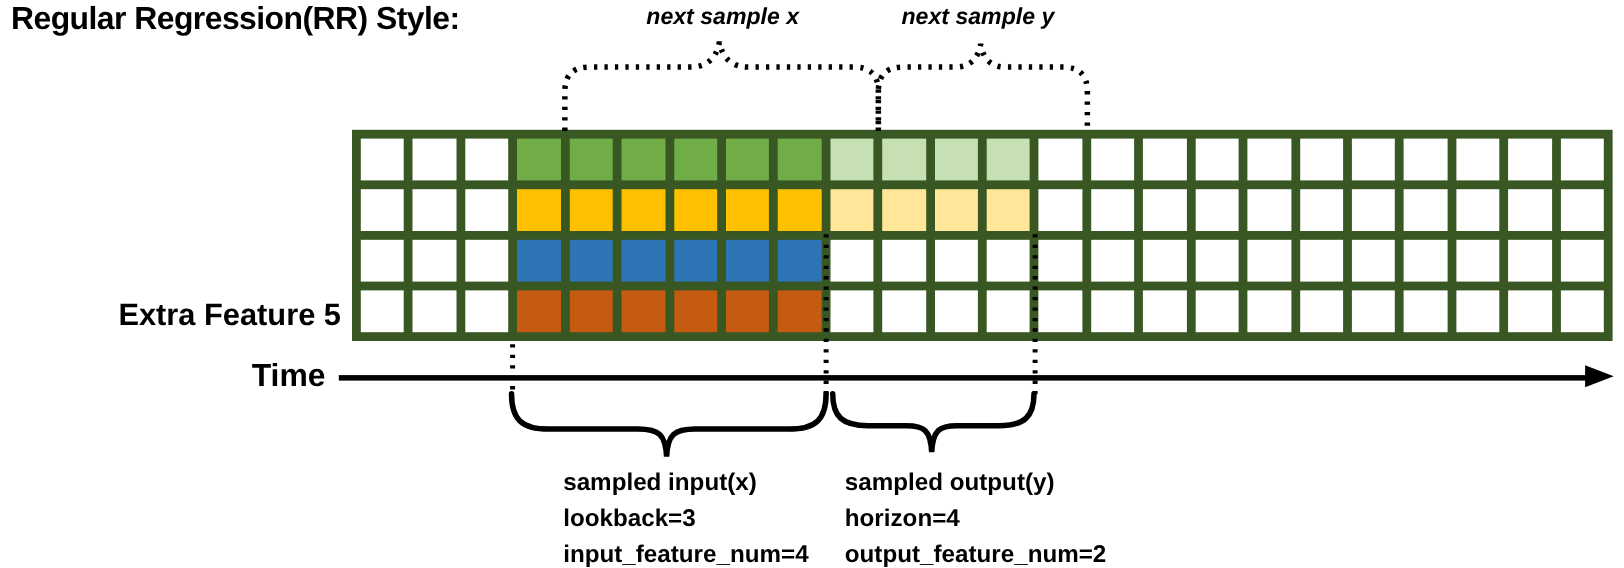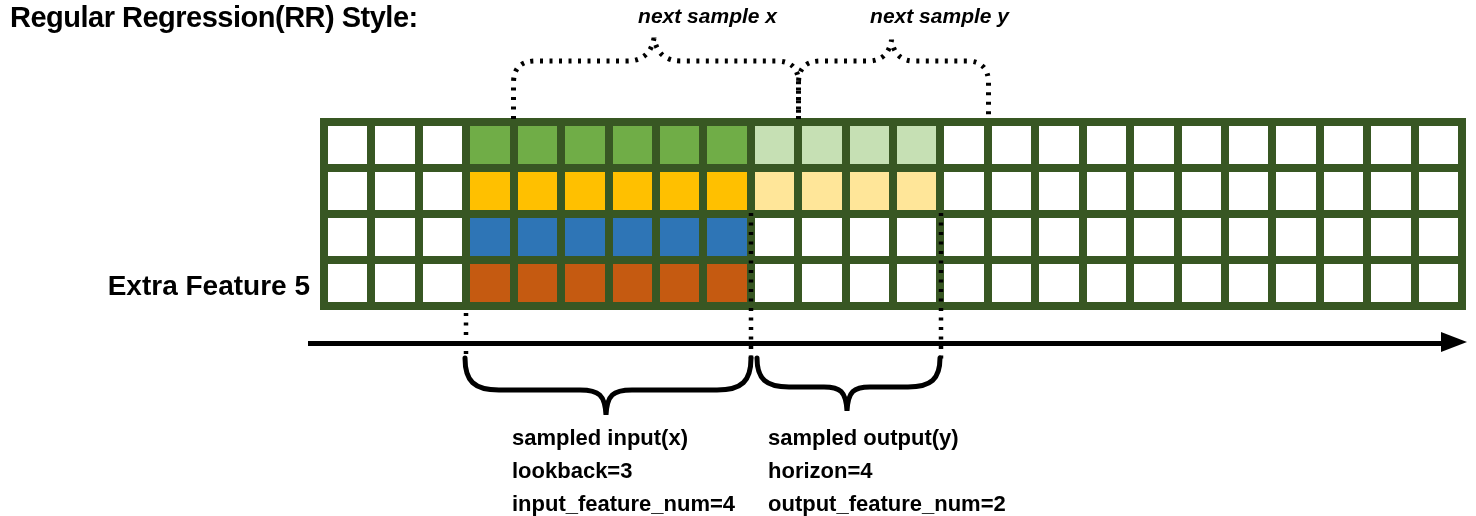--- a/index.html
+++ b/index.html
@@ -5,21 +5,21 @@
   html,body{margin:0;padding:0;background:#ffffff;}
   .canvas{
     position:relative;width:1476px;height:516px;background:#ffffff;
     font-family:"Liberation Sans",sans-serif;color:#000;overflow:hidden;
   }
   .title{
     position:absolute;left:10px;top:1px;font-size:29px;font-weight:700;
     letter-spacing:-0.5px;white-space:nowrap;
   }
   .note{
-    position:absolute;top:4px;width:240px;text-align:right;
+    position:absolute;top:4px;width:240px;text-align:center;
     font-size:21px;font-style:italic;font-weight:700;white-space:nowrap;
   }
   .note-x{left:537px;}
   .note-y{left:769px;}
   .row-label{
     position:absolute;left:0;width:310px;height:48px;display:flex;
     align-items:center;justify-content:flex-end;font-size:28px;font-weight:700;
     white-space:nowrap;
   }
   .grid{
@@ -152,20 +152,21 @@
       <div class="cell" style="background: rgb(255, 255, 255);"></div>
       <div class="cell" style="background: rgb(255, 255, 255);"></div>
       <div class="cell" style="background: rgb(255, 255, 255);"></div>
       <div class="cell" style="background: rgb(255, 255, 255);"></div>
       <div class="cell" style="background: rgb(255, 255, 255);"></div>
       <div class="cell" style="background: rgb(255, 255, 255);"></div>
       <div class="cell" style="background: rgb(255, 255, 255);"></div>
       <div class="cell" style="background: rgb(255, 255, 255);"></div>
     </div>
 
+  <div class="time-label">Time</div>
   <div class="time-line"></div>
   <div class="time-arrowhead"></div>
 
   <svg class="overlay" width="1476" height="516" viewBox="0 0 1476 516">
 
     <path d="M 513.5 119 L 513.5 83 Q 513.5 61 535.5 61 L 627 61 Q 650 61 654 38 Q 658 61 681 61 L 776.5 61 Q 798.5 61 798.5 83 L 798.5 119" fill="none" stroke="#000" stroke-width="5" stroke-dasharray="3 6.5"></path>
     <path d="M 798.5 119 L 798.5 83 Q 798.5 61 820.5 61 L 868 61 Q 888 61 891.5 40 Q 895 61 914 61 L 966.5 61 Q 988.5 61 988.5 83 L 988.5 119" fill="none" stroke="#000" stroke-width="5" stroke-dasharray="3 6.5"></path>
 
     <path d="M 466 313 L 466 359" fill="none" stroke="#000" stroke-width="4.5" stroke-dasharray="3 6.5"></path>
     <path d="M 751 213 L 751 359" fill="none" stroke="#000" stroke-width="4.5" stroke-dasharray="3 6.5"></path>

